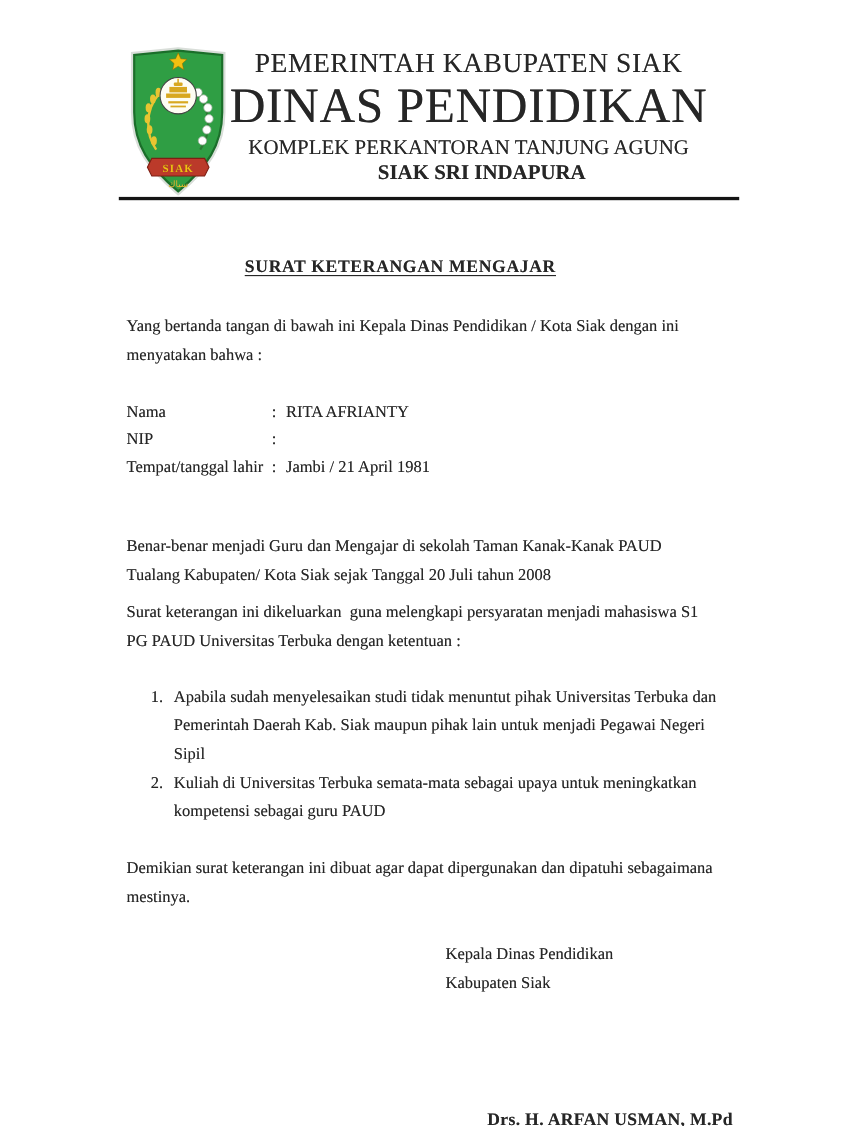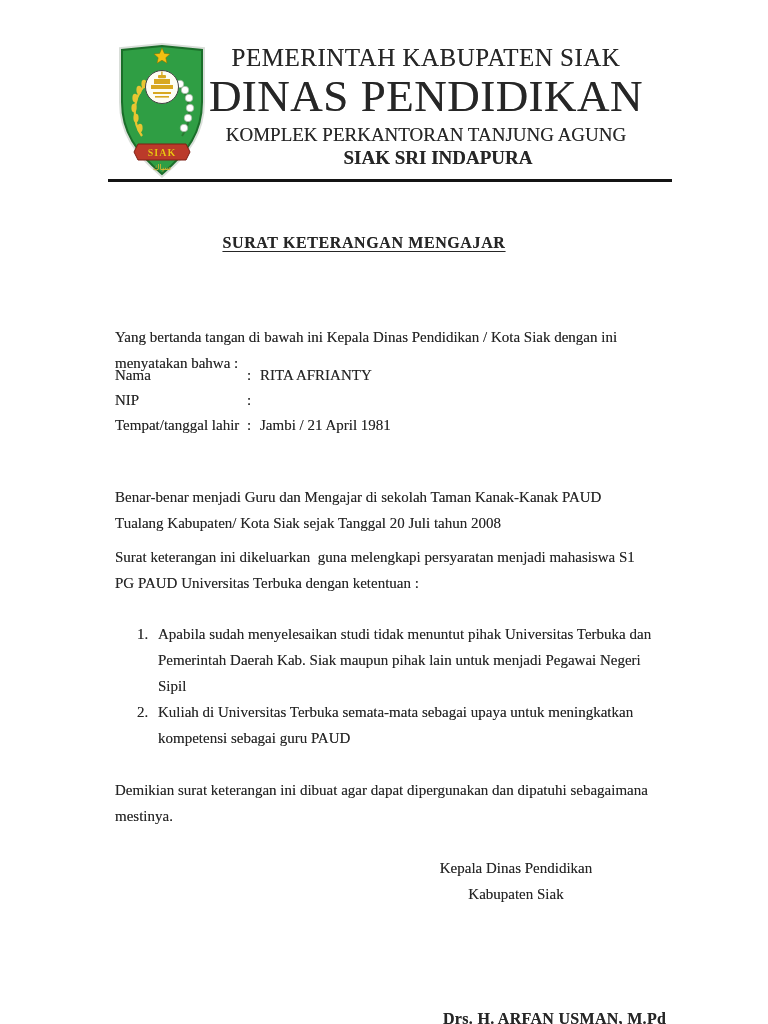--- a/index.html
+++ b/index.html
@@ -23,37 +23,37 @@
   
   .title-wrap{position:absolute;left:94px;top:234px;width:540px;text-align:center;}
   .title-wrap span{
     font-weight:bold;font-size:16px;letter-spacing:0.6px;
     text-decoration:underline;text-underline-offset:3px;
   }
   .para{
     position:absolute;font-size:15px;line-height:26px;
     white-space:pre-wrap;width:600px;left:115px;
   }
-  .p-intro{top:284px;margin-top:40px;}
+  .p-intro{top:284px;}
   .p-statement{top:466px;margin-top:18px;}
   .p-purpose{top:544px;}
   .p-closing{top:777px;}
 
   .fields{position:absolute;left:115px;top:363px;width:560px;font-size:15px;}
   .field-row{display:flex;height:25px;line-height:25px;}
   .field-label{width:132px;}
   .field-colon{width:10px;}
   .field-value{padding-left:3px;}
 
   .conditions{position:absolute;left:137px;top:621px;width:540px;font-size:15px;}
   .cond-row{display:flex;}
   .cond-num{width:21px;line-height:26px;}
   .cond-text{width:505px;line-height:26px;white-space:pre-wrap;}
 
-  .signature{position:absolute;left:405px;top:855px;width:222px;text-align:center;
+  .signature{position:absolute;left:405px;top:855px;width:222px;text-align:left;
     font-size:15px;line-height:26px;}
   .sig-name{position:absolute;left:443px;top:1010px;font-size:16px;font-weight:bold;
     letter-spacing:0.3px;}
 </style>
 </head>
 <body>
 
 <div class="page scan">
 
   <div class="letterhead">

